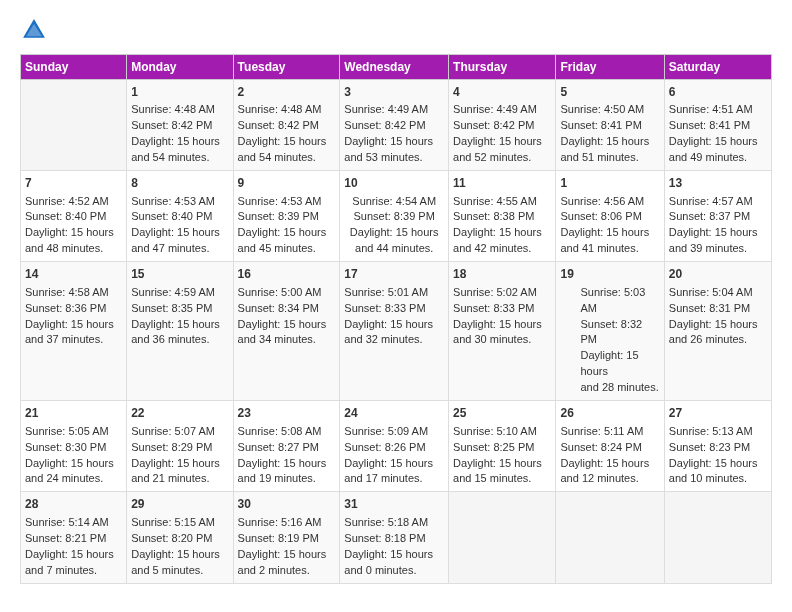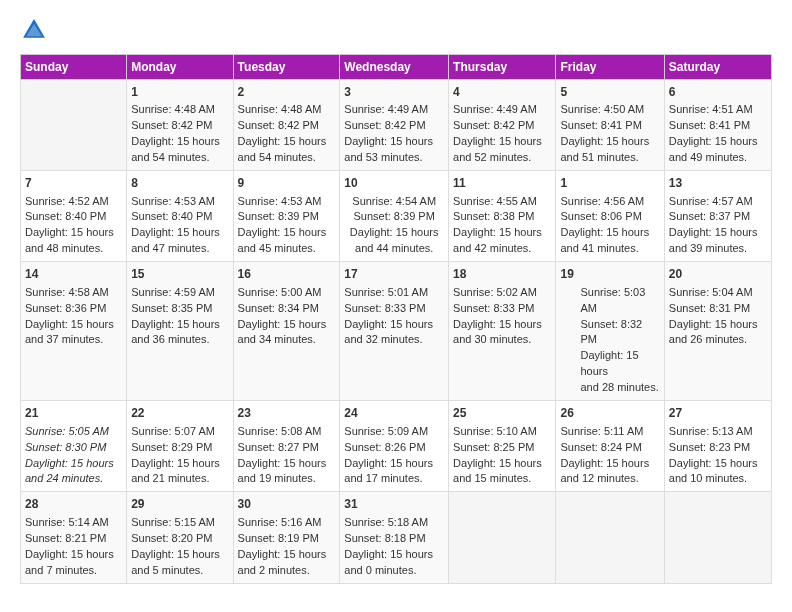--- a/index.html
+++ b/index.html
@@ -268,21 +268,21 @@
             <span class="day-num">20</span>
             <div class="day-info" style="white-space: pre-line;">Sunrise: 5:04 AM
 Sunset: 8:31 PM
 Daylight: 15 hours
 and 26 minutes.</div>
           </td>
         </tr>
         <tr>
           <td>
             <span class="day-num">21</span>
-            <div class="day-info" style="white-space: pre-line; font-style: italic;">Sunrise: 5:05 AM
+            <div class="day-info" style="white-space: pre-line;">Sunrise: 5:05 AM
 Sunset: 8:30 PM
 Daylight: 15 hours
 and 24 minutes.</div>
           </td>
           <td>
             <span class="day-num">22</span>
             <div class="day-info" style="white-space: pre-line;">Sunrise: 5:07 AM
 Sunset: 8:29 PM
 Daylight: 15 hours
 and 21 minutes.</div>

